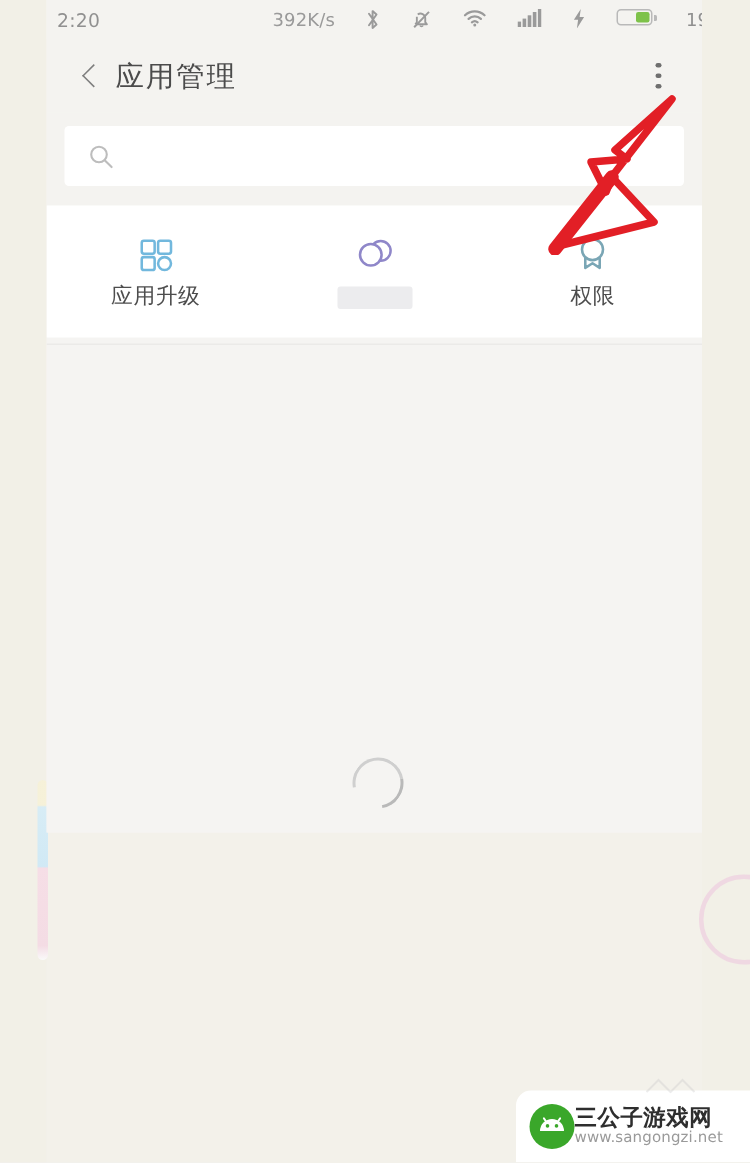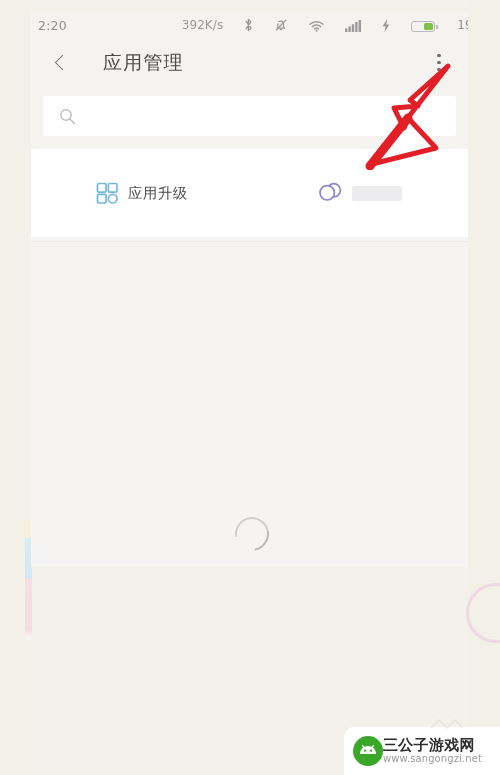--- a/index.html
+++ b/index.html
@@ -55,21 +55,21 @@
     height: 54px;
     border: 3px solid #efd3e0;
     border-radius: 50%;
     opacity: .85;
   }
 
   
   .phone {
     position: absolute;
     left: 31px;
-    top: 12px;
+    top: 0;
     width: 437px;
     height: 555px;
     background: #f5f4f2;
     overflow: hidden;
   }
 
   
   .statusbar {
     position: absolute;
     left: -31px;
@@ -84,21 +84,21 @@
   }
   .sb-clock {
     margin-left: 38px;
     letter-spacing: .2px;
     color: #909090;
   }
   .sb-right {
     margin-left: auto;
     margin-right: 16px;
     display: flex;
-    align-items: flex-end;
+    align-items: flex-start;
     gap: 21px;
   }
   .sb-speed { font-size: 12px; color: #9a9a9a; letter-spacing: .1px; }
   .sb-ico { display: block; }
   .sb-pct { font-size: 12px; color: #8f8f8f; margin-left: 1px; }
 
   .battery {
     position: relative;
     width: 24px;
     height: 11px;
@@ -152,21 +152,21 @@
     height: 10px;
     border-left: 1.8px solid #7d7d7d;
     border-bottom: 1.8px solid #7d7d7d;
     transform: rotate(45deg);
     margin-left: 4px;
   }
   .appbar-title {
     font-size: 19px;
     color: #4b4b4b;
     letter-spacing: 1.2px;
-    margin-left: 26px;
+    margin-left: 0;
     font-weight: 400;
   }
   .menu-btn {
     margin-left: auto;
     margin-right: 18px;
     width: 22px;
     height: 30px;
     display: flex;
     flex-direction: column;
     align-items: center;
@@ -227,21 +227,21 @@
     width: 437px;
     height: 88px;
     background: #ffffff;
     display: flex;
     align-items: center;
   }
   .quick-item {
     flex: 1 1 0;
     height: 100%;
     display: flex;
-    flex-direction: row;
+    flex-direction: column;
     align-items: center;
     justify-content: center;
     gap: 7px;
     cursor: pointer;
   }
   .quick-icon {
     height: 28px;
     display: flex;
     align-items: center;
     justify-content: center;
@@ -437,20 +437,29 @@
       <div class="quick-item">
         <div class="quick-icon">
           <svg width="30" height="28" viewBox="0 0 30 28">
             <circle cx="18.8" cy="11.2" r="6.6" fill="none" stroke="#8f87c9" stroke-width="1.7"></circle>
             <circle cx="12.2" cy="13.8" r="7.2" fill="#ffffff" stroke="#8f87c9" stroke-width="1.7"></circle>
           </svg>
         </div>
         <div class="quick-label-ph"></div>
       </div>
 
+      <div class="quick-item">
+        <div class="quick-icon">
+          <svg width="28" height="28" viewBox="0 0 28 28">
+            <circle cx="14" cy="10.4" r="7" fill="none" stroke="#7aa6b5" stroke-width="1.7"></circle>
+            <path d="M9.2 15.6 V22.6 L14 19.5 L18.8 22.6 V15.6" fill="none" stroke="#7aa6b5" stroke-width="1.7" stroke-linejoin="round"></path>
+          </svg>
+        </div>
+        <div class="quick-label">权限</div>
+      </div>
     </div>
 
     <div class="content">
       <div class="spinner"></div>
     </div>
   </div>
 
   <svg class="cursor-arrow" viewBox="0 0 110 110">
     <path d="M96 6 L58 40 L66 46 L42 48 L52 68 L56 58 L84 88 L20 104 Z" fill="#ffffff" stroke="#e21f26" stroke-width="5" stroke-linejoin="round" stroke-linecap="round"></path>
     <path d="M18 106 L56 58" stroke="#e21f26" stroke-width="9" stroke-linecap="round"></path>

